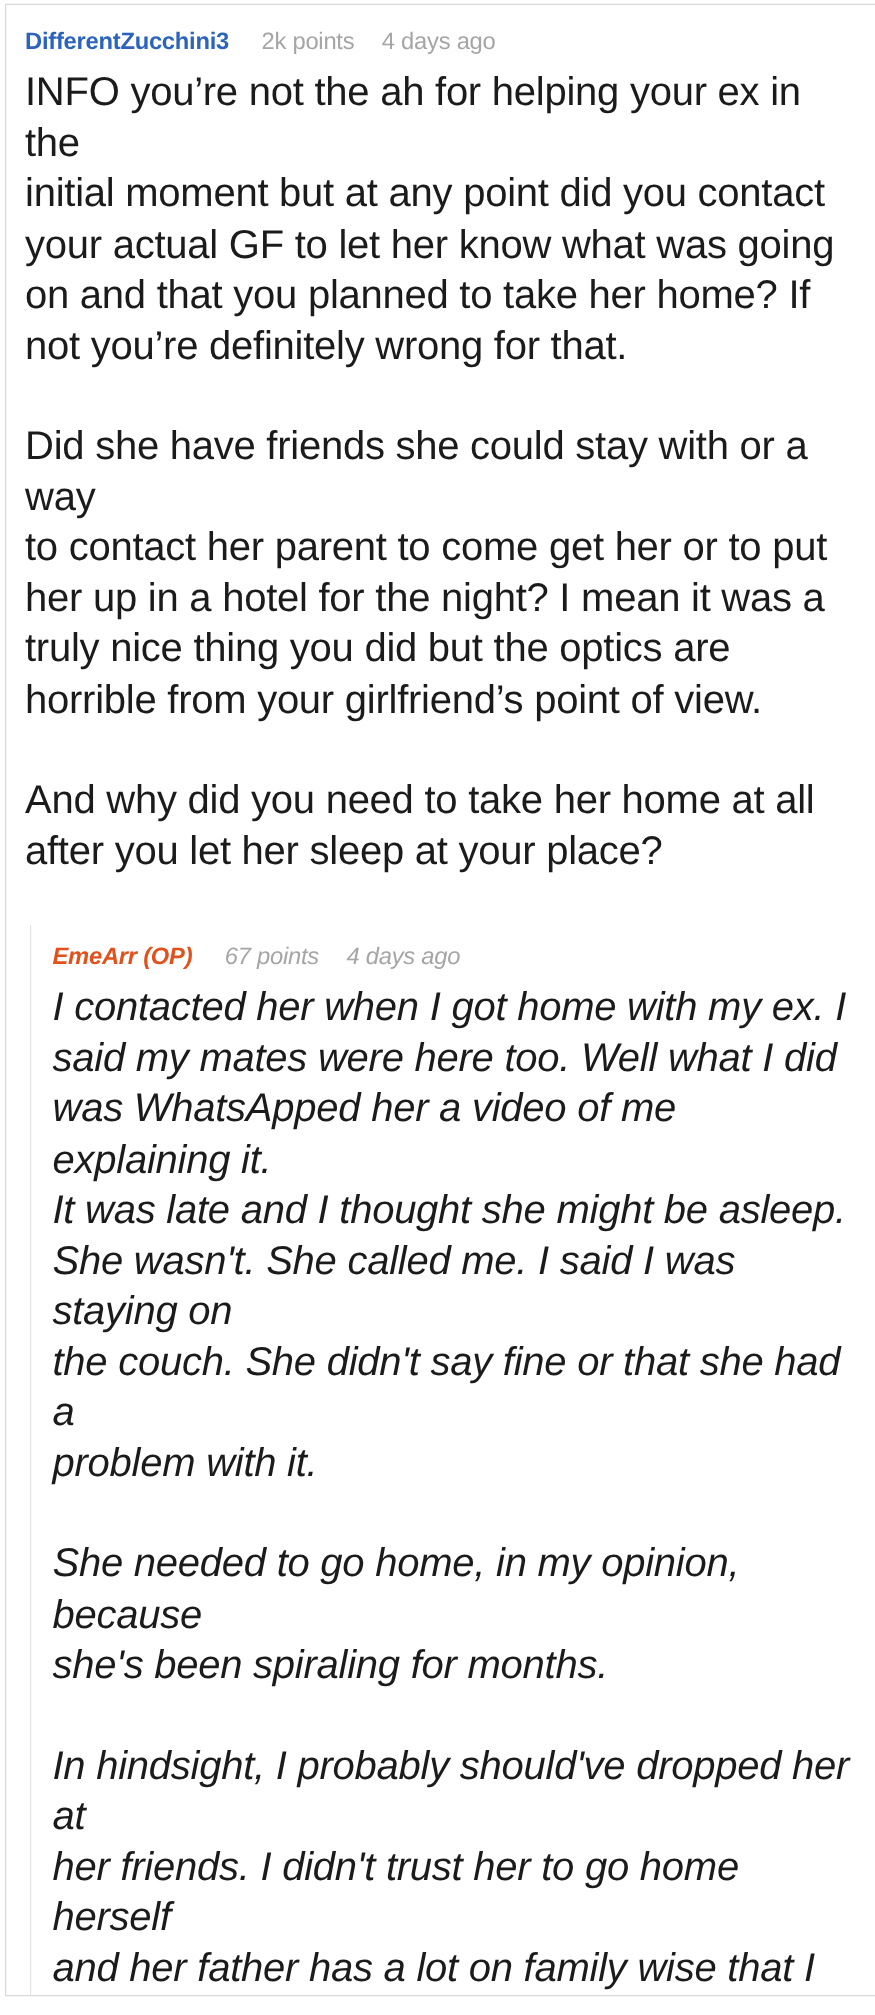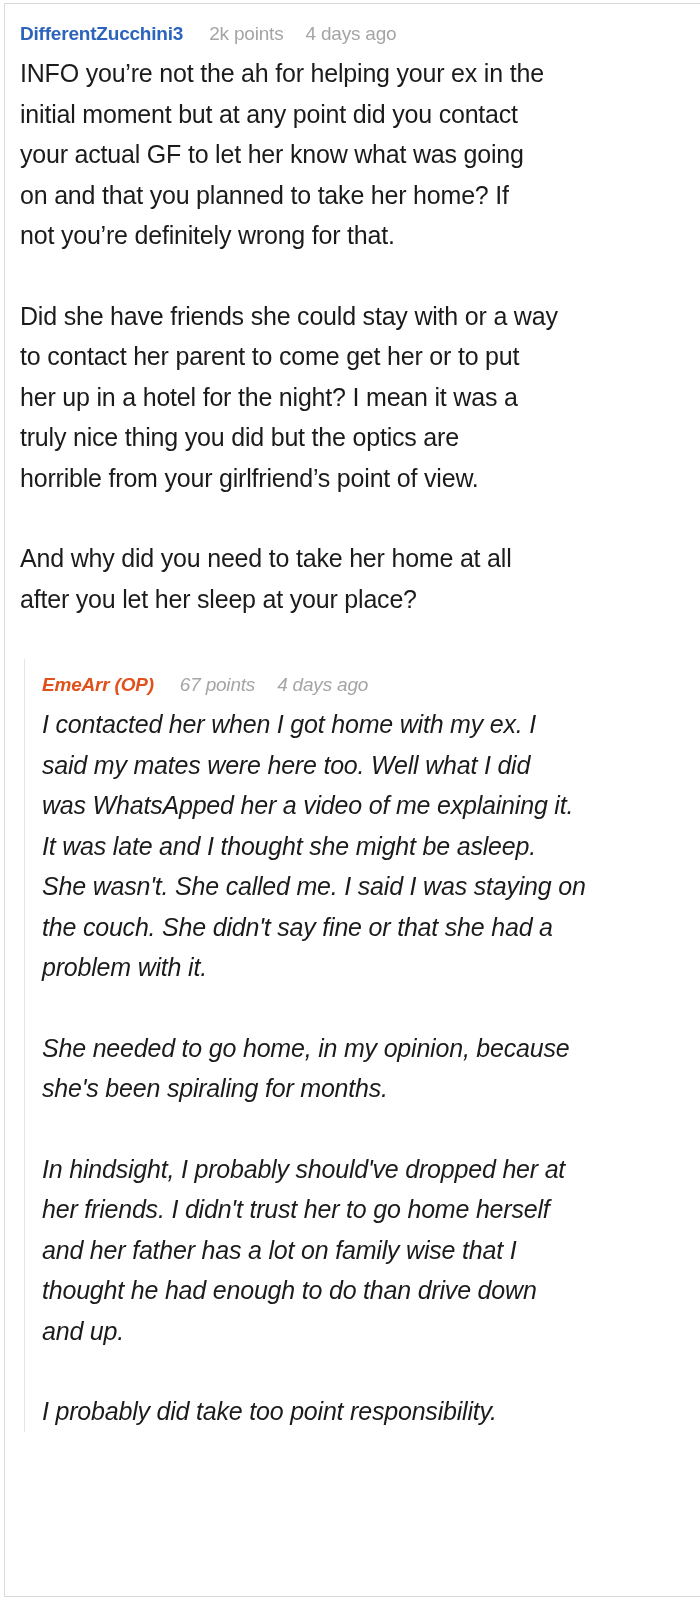--- a/index.html
+++ b/index.html
@@ -22,21 +22,21 @@
     font-weight:bold; font-size:19px; color:#2b63bd;
     text-decoration:none; letter-spacing:-0.2px;
   }
   .author.op { color:#e1511c; }
   .meta {
     font-size:19px; color:#a5a5a5; letter-spacing:-0.2px;
   }
   .meta.points { margin-left:26px; }
   .meta.time   { margin-left:22px; }
   .comment-text p {
-    font-size:25px; color:#1b1b1b; line-height:40.5px;
+    font-size:32px; color:#1b1b1b; line-height:40.5px;
     letter-spacing:-0.2px;
     white-space:pre-line;
     margin:0 0 40px 0;
   }
   .reply {
     margin-left:4px; padding-top:14px; padding-left:17px;
     border-left:1px solid #e5e5e5;
     font-style:italic;
   }
   .reply .comment-text p:last-child { margin-top:35px; margin-bottom:0; }

